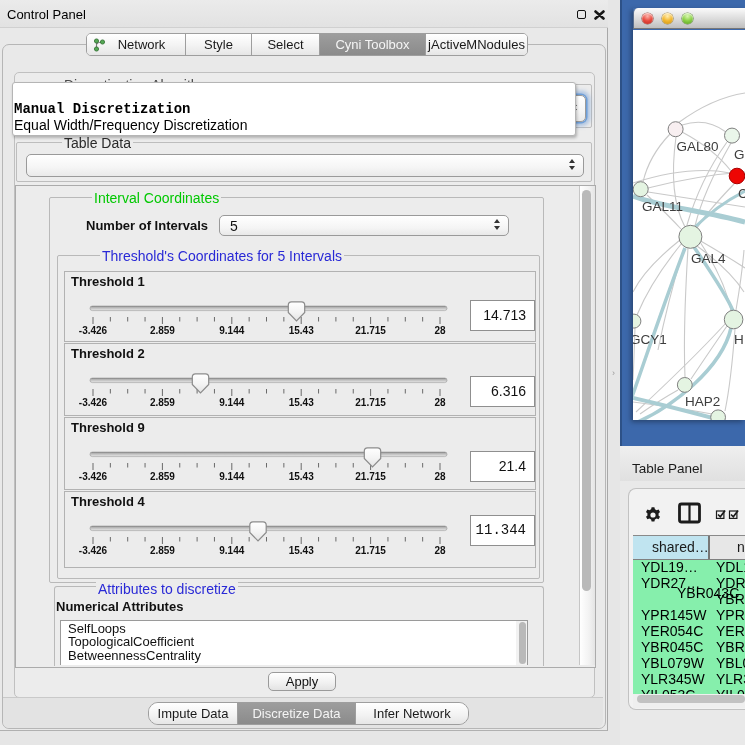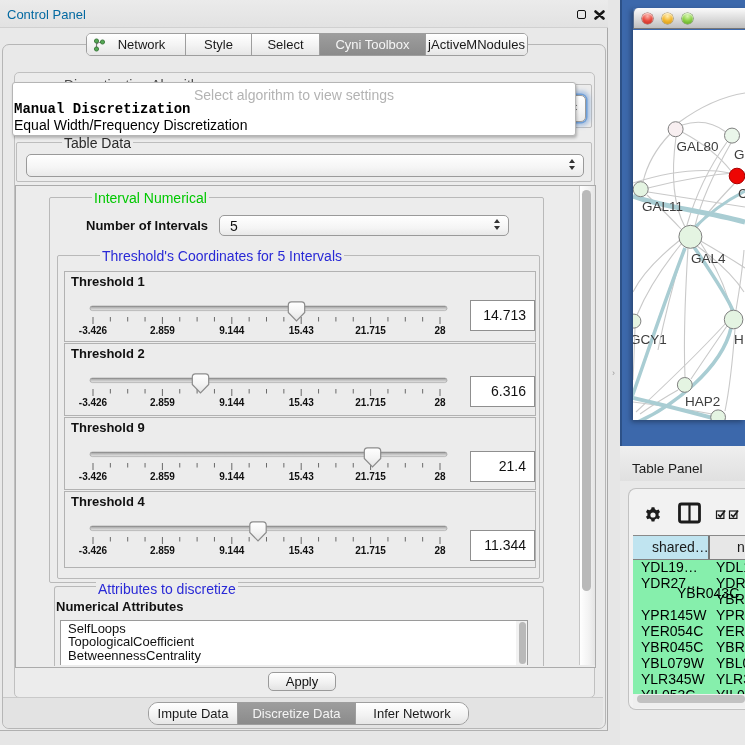--- a/index.html
+++ b/index.html
@@ -23,21 +23,21 @@
  background:linear-gradient(#ffffff,#f3f3f3 55%,#e6e6e6);border-right:1px solid #9e9e9e;}
 .tabsel{background:linear-gradient(#9d9d9d,#8b8b8b);color:#f5f5f5;}
 .row1{position:absolute;left:8px;font-size:14px;color:#000;}
 .row2{position:absolute;left:83px;font-size:14px;color:#000;}
 </style></head>
 <body>
 
 <div class="abs" style="left:0;top:0;width:608px;height:731px;background:#e9e9e9;border-right:1px solid #a8a8a8;border-bottom:1px solid #b0b0b0;box-sizing:border-box;"></div>
 
 <div class="abs" style="left:0;top:0;width:608px;height:27px;background:linear-gradient(#ebebeb,#e2e2e2);border-bottom:1px solid #d0d0d0;"></div>
-<div class="abs" style="left:7px;top:7px;font-size:13px;color:#0369a1;">Control Panel</div>
+<div class="abs" style="left:7px;top:7px;font-size:13px;color:#000000;">Control Panel</div>
 <div class="abs" style="left:577px;top:10px;width:7px;height:7px;border:1.8px solid #111;border-radius:2px;"></div>
 <svg class="abs" style="left:594px;top:10px;" width="11" height="10" viewBox="0 0 11 10">
     <path d="M1.5 1.5 L9.5 8.5 M9.5 1.5 L1.5 8.5" stroke="#161616" stroke-width="2.6" stroke-linecap="round"></path>
   </svg>
 
 <div class="abs" style="left:2px;top:44px;width:602px;height:683px;border:1px solid #b6b6b6;border-radius:7px;background:#e9e9e9;"></div>
 
 <div class="abs" style="left:86px;top:33px;height:21px;border-radius:5px;overflow:hidden;border:1px solid #9e9e9e;white-space:nowrap;font-size:0;">
 <span class="tab" style="width:98px;padding:0;text-align:center;position:relative;"><svg width="13" height="14" viewBox="0 0 13 14" style="position:absolute;left:6px;top:4px;">
 <path d="M3.5 3 V11 M3.5 7 Q3.5 4.5 9 4" stroke="#7b7b7b" stroke-width="1.1" fill="none"></path>
@@ -67,21 +67,21 @@
       <div class="dn"></div>
     </div>
 </div>
 
 <div class="abs" style="left:15px;top:185px;width:579px;height:481px;border:1px solid #ababab;background:#ececec;"></div>
 
 <div class="abs" style="left:579px;top:186px;width:15px;height:479px;background:linear-gradient(90deg,#ffffff,#f2f2f2 60%,#e4e4e4);border-left:1px solid #c6c6c6;"></div>
 <div class="abs" style="left:582px;top:190px;width:9px;height:401px;background:#b9b9b9;border-radius:5px;"></div>
 
 <div class="tb" style="left:49px;top:197px;width:493px;height:384px;border-color:#b9b9b9;"></div>
-<div class="tblab" style="left:53px;top:191px;color:#00c800;">Interval Numerical</div>
+<div class="tblab" style="left:53px;top:191px;color:#00c800;">Interval Coordinates</div>
 <div class="abs" style="left:86px;top:218px;font-size:13px;font-weight:bold;color:#111;">Number of Intervals</div>
 <div class="combo" style="left:219px;top:215px;width:288px;height:19px;">
  <div class="cotext" style="top:2px;">5</div>
  <div class="arrows" style="top:3px;">
       <div class="up"></div>
       <div class="dn"></div>
     </div>
 </div>
 <div class="tb" style="left:57px;top:255px;width:481px;height:322px;border-color:#b9b9b9;"></div>
 <div class="tblab" style="left:61px;top:249px;color:#2929d6;">Threshold's Coordinates for 5 Intervals</div>
@@ -264,21 +264,21 @@
       <line x1="357.65" y1="45" x2="357.65" y2="49.5" stroke="#6a6a6a" stroke-width="1"></line>
       <line x1="375.00" y1="45" x2="375.00" y2="52" stroke="#6a6a6a" stroke-width="1"></line>
       <path d="M 184.8,33.5 v-0.5 a3.2 3.2 0 0 1 3.2 -3.2 h 10 a3.2 3.2 0 0 1 3.2 3.2 v 7.5 l -8.2 8.3 l -8.2 -8.3 z" fill="url(#th4)" stroke="#8b8b8b" stroke-width="1.2" transform="translate(0,0)"></path>
     </svg>
     <div class="slab" style="left:28.0px;top:53px;">-3.426</div>
     <div class="slab" style="left:97.4px;top:53px;">2.859</div>
     <div class="slab" style="left:166.8px;top:53px;">9.144</div>
     <div class="slab" style="left:236.2px;top:53px;">15.43</div>
     <div class="slab" style="left:305.6px;top:53px;">21.715</div>
     <div class="slab" style="left:375.0px;top:53px;">28</div>
-    <div class="vbox" style="top:38px;">11.344</div>
+    <div class="vbox" style="top:23px;font-family:Liberation Mono, monospace;">11.344</div>
   </div>
 <div class="tb" style="left:54px;top:586px;width:488px;height:79px;border-color:#b9b9b9;border-bottom:none;border-radius:3px 3px 0 0;"></div>
 <div class="tblab" style="left:57px;top:582px;color:#2929d6;">Attributes to discretize</div>
 <div class="abs" style="left:56px;top:599px;font-size:13px;font-weight:bold;color:#111;">Numerical Attributes</div>
 <div class="abs" style="left:60px;top:620px;width:466px;height:44px;border:1px solid #9a9a9a;border-bottom:none;background:#ffffff;overflow:hidden;">
  <div style="position:absolute;left:7px;top:0.5px;font-size:13px;color:#111;line-height:13.7px;">SelfLoops<br>TopologicalCoefficient<br>BetweennessCentrality</div>
  <div style="position:absolute;right:0;top:0;width:11px;height:44px;background:#f2f2f2;"></div>
  <div style="position:absolute;right:1px;top:1px;width:7.5px;height:42px;background:#b9b9b9;border-radius:4px;"></div>
 </div>
 
@@ -403,16 +403,15 @@
     <div class="row1" style="top:111.2px;">YLR345W</div>
     <div class="row2" style="top:111.2px;">YLR3</div>
     <div class="row1" style="top:127.3px;">YIL053C</div>
     <div class="row2" style="top:127.3px;">YIL0</div>
 </div>
 
 <div class="abs" style="left:633px;top:694px;width:112px;height:14px;background:#efefef;"></div>
 <div class="abs" style="left:637px;top:694.5px;width:108px;height:8px;background:#c2c2c2;border-radius:4px;"></div>
 
 <div class="abs" style="left:12px;top:82px;width:562px;height:52px;background:#ffffff;border:1px solid #b5b5b5;border-radius:3px;box-shadow:1px 2px 3px rgba(0,0,0,0.25);">
- <div style="position:absolute;left:0;top:4px;width:100%;text-align:center;font-size:14px;color:#b3b3b3;">Select algorithm to view settings</div>
  <div style="position:absolute;left:1px;top:18px;font-size:14px;font-weight:bold;color:#000;font-family:Liberation Mono, monospace;">Manual Discretization</div>
  <div style="position:absolute;left:1px;top:33.5px;font-size:14px;color:#000;">Equal Width/Frequency Discretization</div>
 </div>
 
 </body></html>

